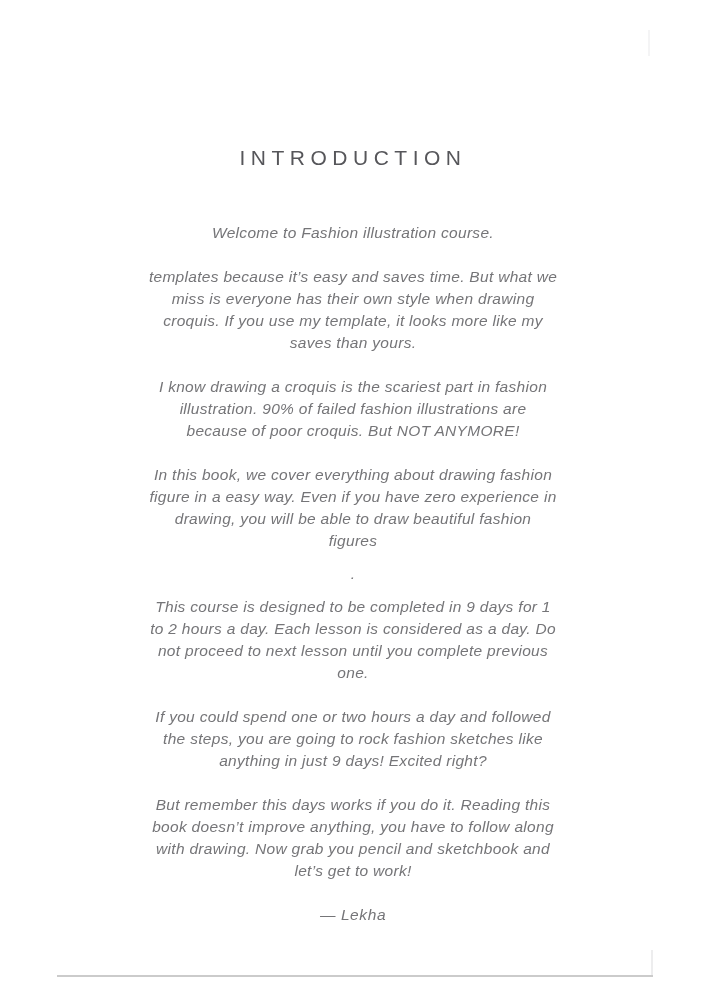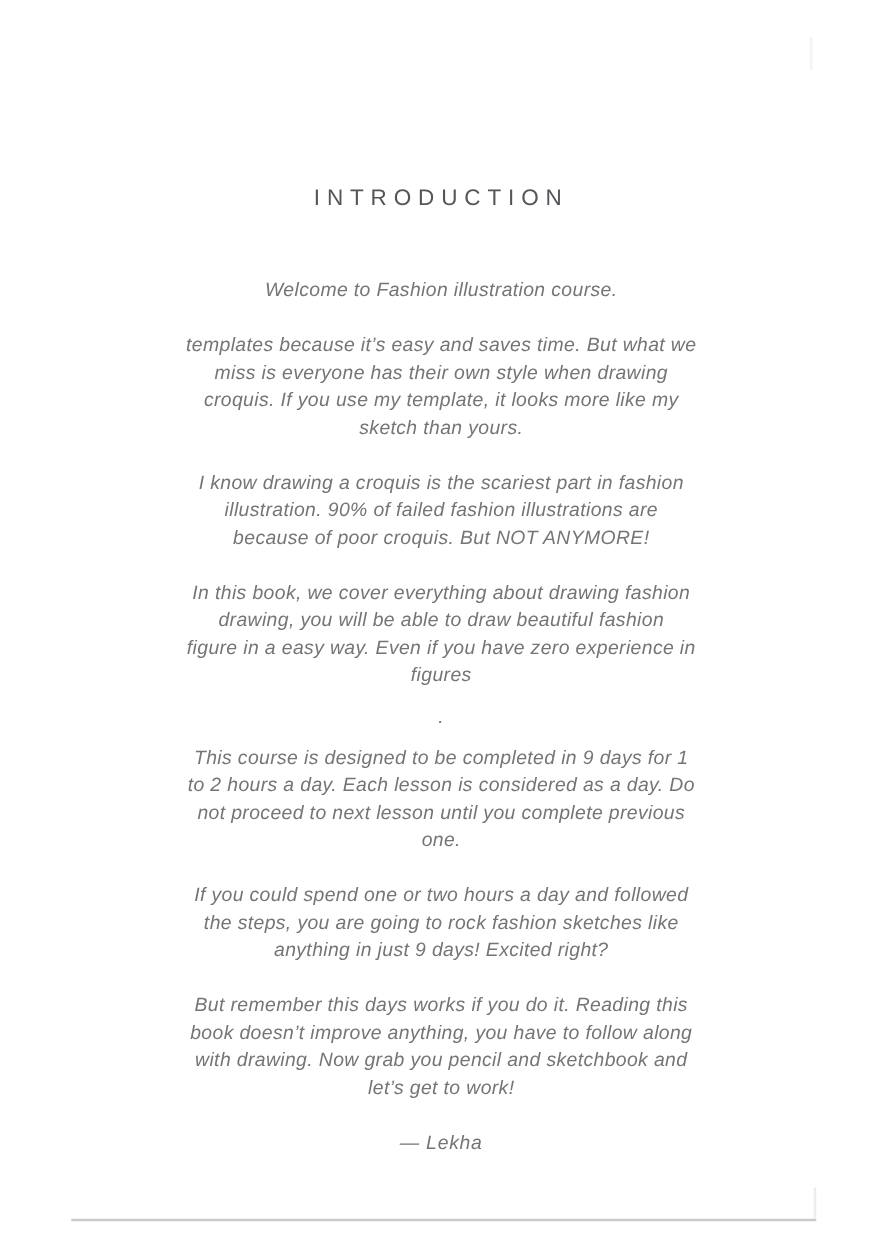--- a/index.html
+++ b/index.html
@@ -12,21 +12,21 @@
     width: 706px;
     height: 1000px;
     background: #ffffff;
     overflow: hidden;
     font-family: "Liberation Sans", sans-serif;
   }
   .page-title {
     margin: 0;
     padding-top: 146px;
     text-align: center;
-    font-size: 18px;
+    font-size: 21px;
     line-height: 24px;
     font-weight: 400;
     letter-spacing: 5.5px;
     color: #56565a;
   }
   .intro-text {
     width: 480px;
     margin: 52px auto 0;
     text-align: center;
     font-style: italic;
@@ -89,31 +89,31 @@
 
   <div class="intro-text">
     <div class="paragraphs">
         <p class="paragraph">
           <span class="line">Welcome to Fashion illustration course.</span>
         </p>
         <p class="paragraph">
           <span class="line">templates because it’s easy and saves time. But what we</span>
           <span class="line">miss is everyone has their own style when drawing</span>
           <span class="line">croquis. If you use my template, it looks more like my</span>
-          <span class="line">sketch than yours.</span>
+          <span class="line">saves than yours.</span>
         </p>
         <p class="paragraph">
           <span class="line">I know drawing a croquis is the scariest part in fashion</span>
           <span class="line">illustration. 90% of failed fashion illustrations are</span>
           <span class="line">because of poor croquis. But NOT ANYMORE!</span>
         </p>
         <p class="paragraph">
           <span class="line">In this book, we cover everything about drawing fashion</span>
+          <span class="line">figure in a easy way. Even if you have zero experience in</span>
           <span class="line">drawing, you will be able to draw beautiful fashion</span>
-          <span class="line">figure in a easy way. Even if you have zero experience in</span>
           <span class="line">figures</span>
         </p>
         <p class="paragraph">
           <span class="line">.</span>
         </p>
         <p class="paragraph">
           <span class="line">This course is designed to be completed in 9 days for 1</span>
           <span class="line">to 2 hours a day. Each lesson is considered as a day. Do</span>
           <span class="line">not proceed to next lesson until you complete previous</span>
           <span class="line">one.</span>

